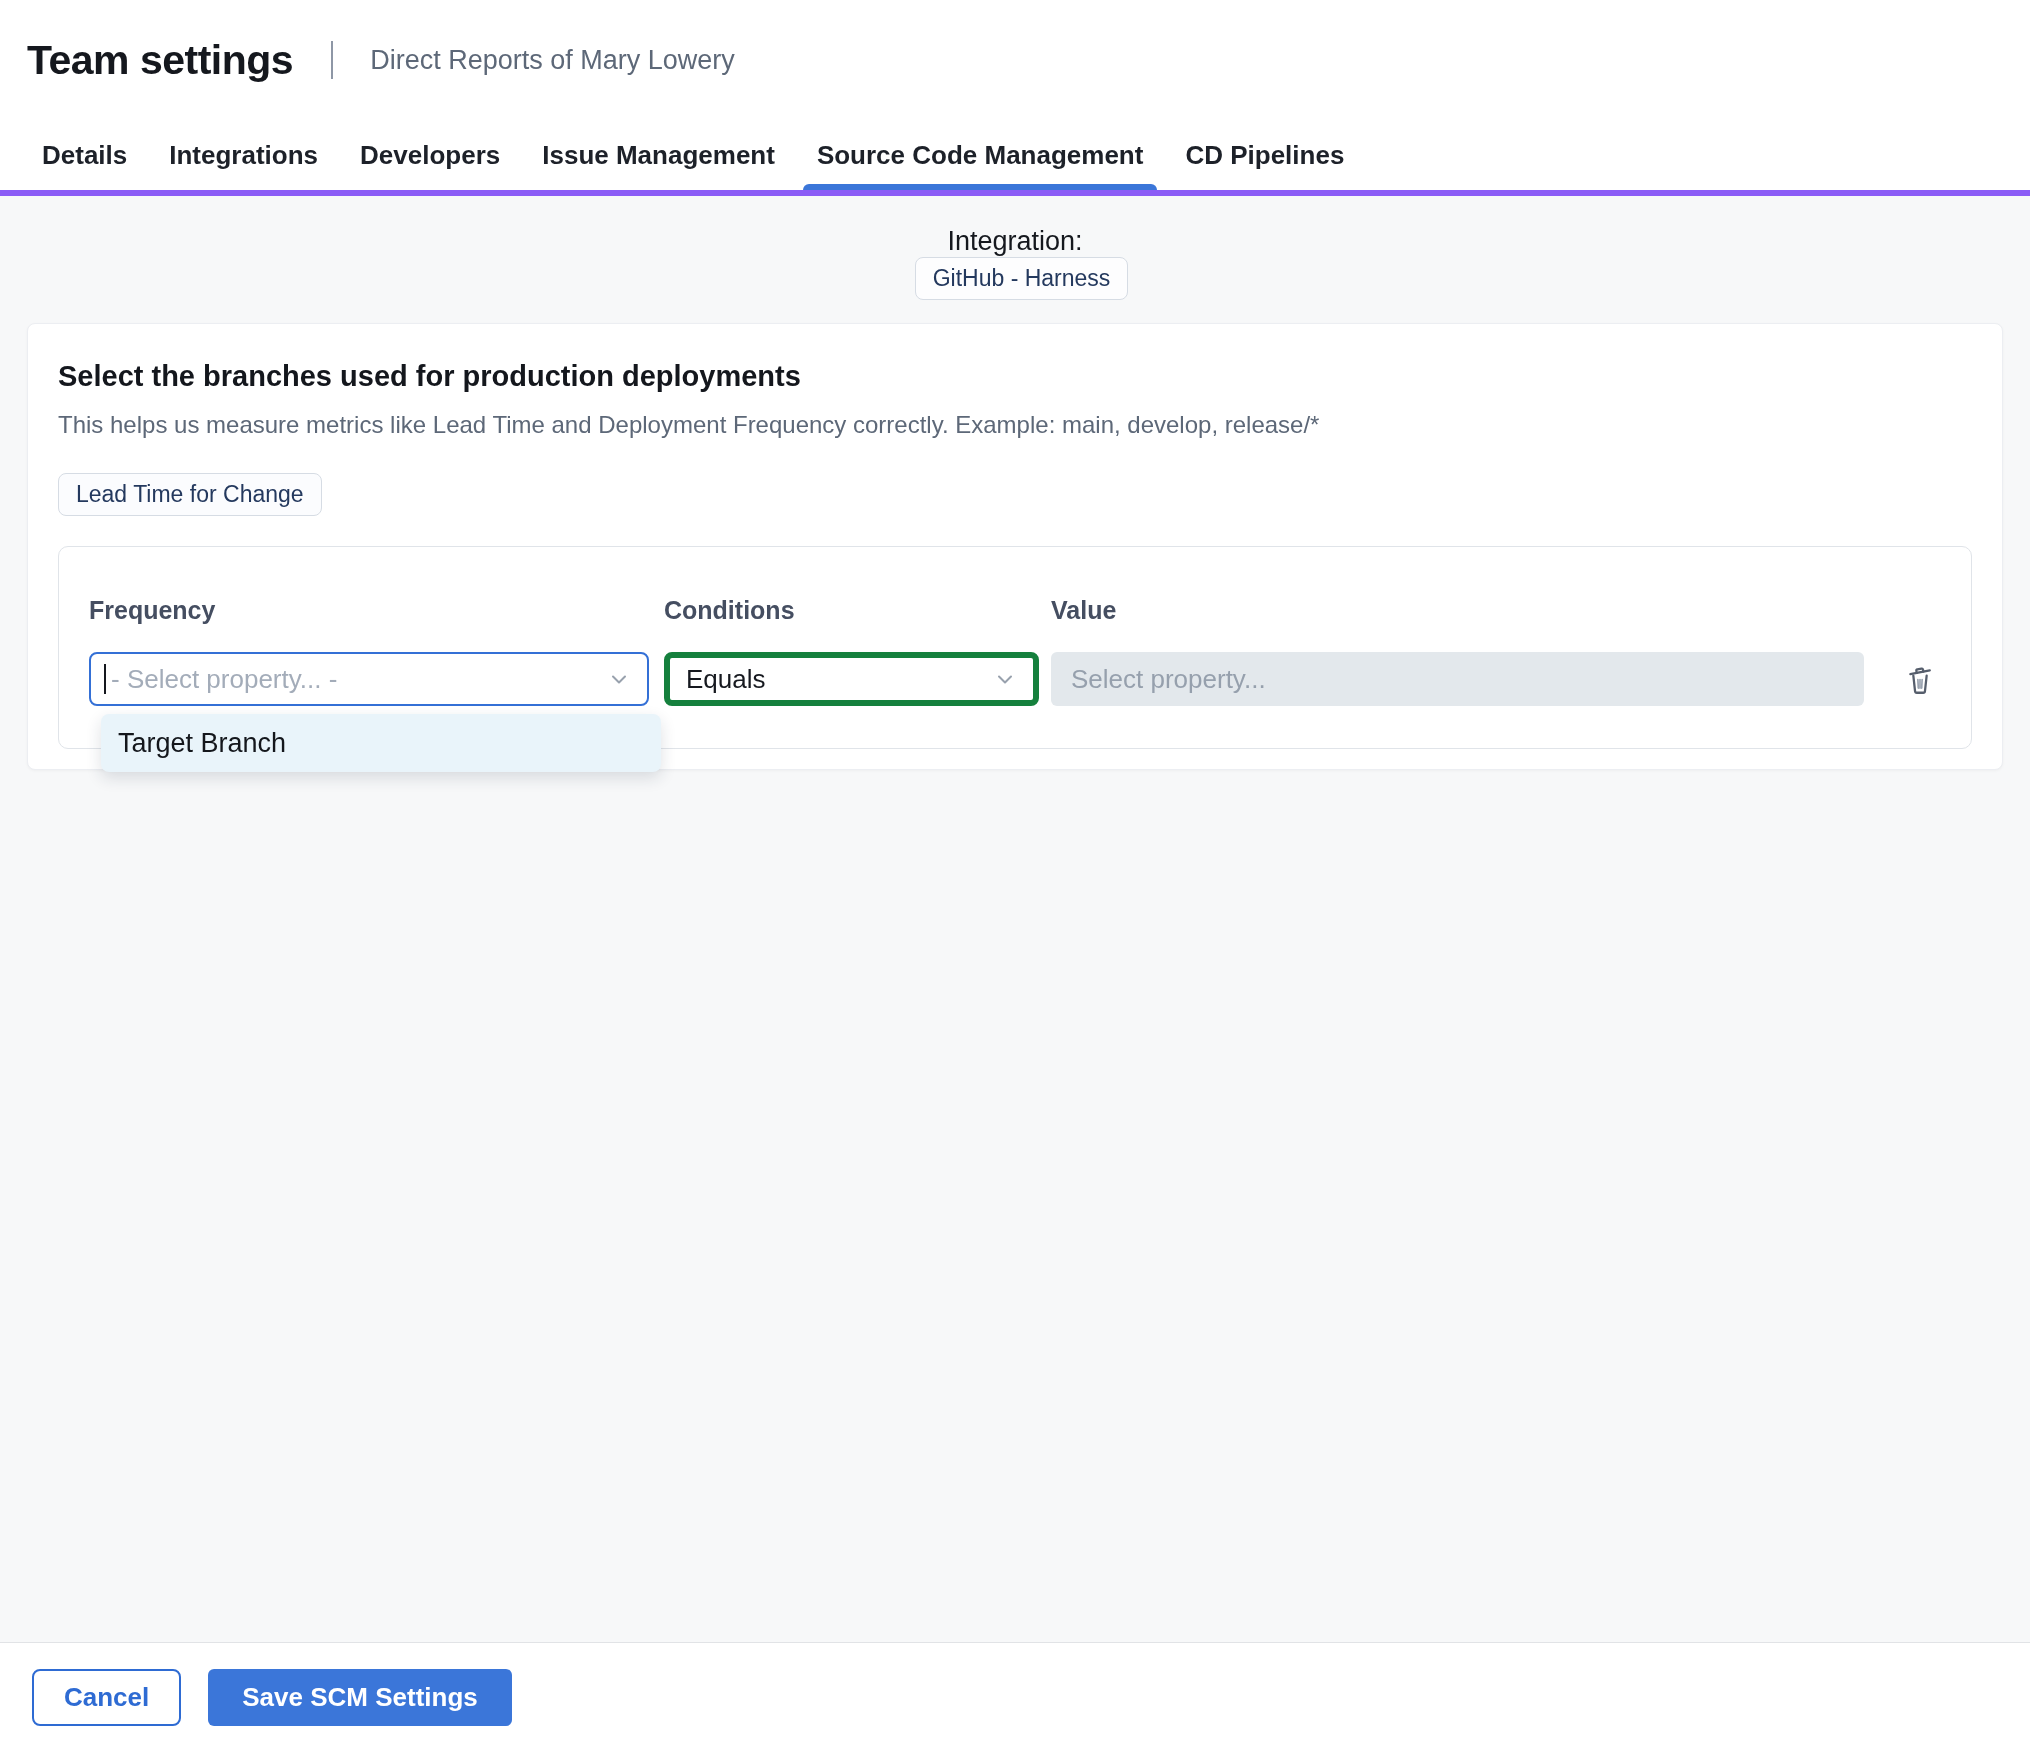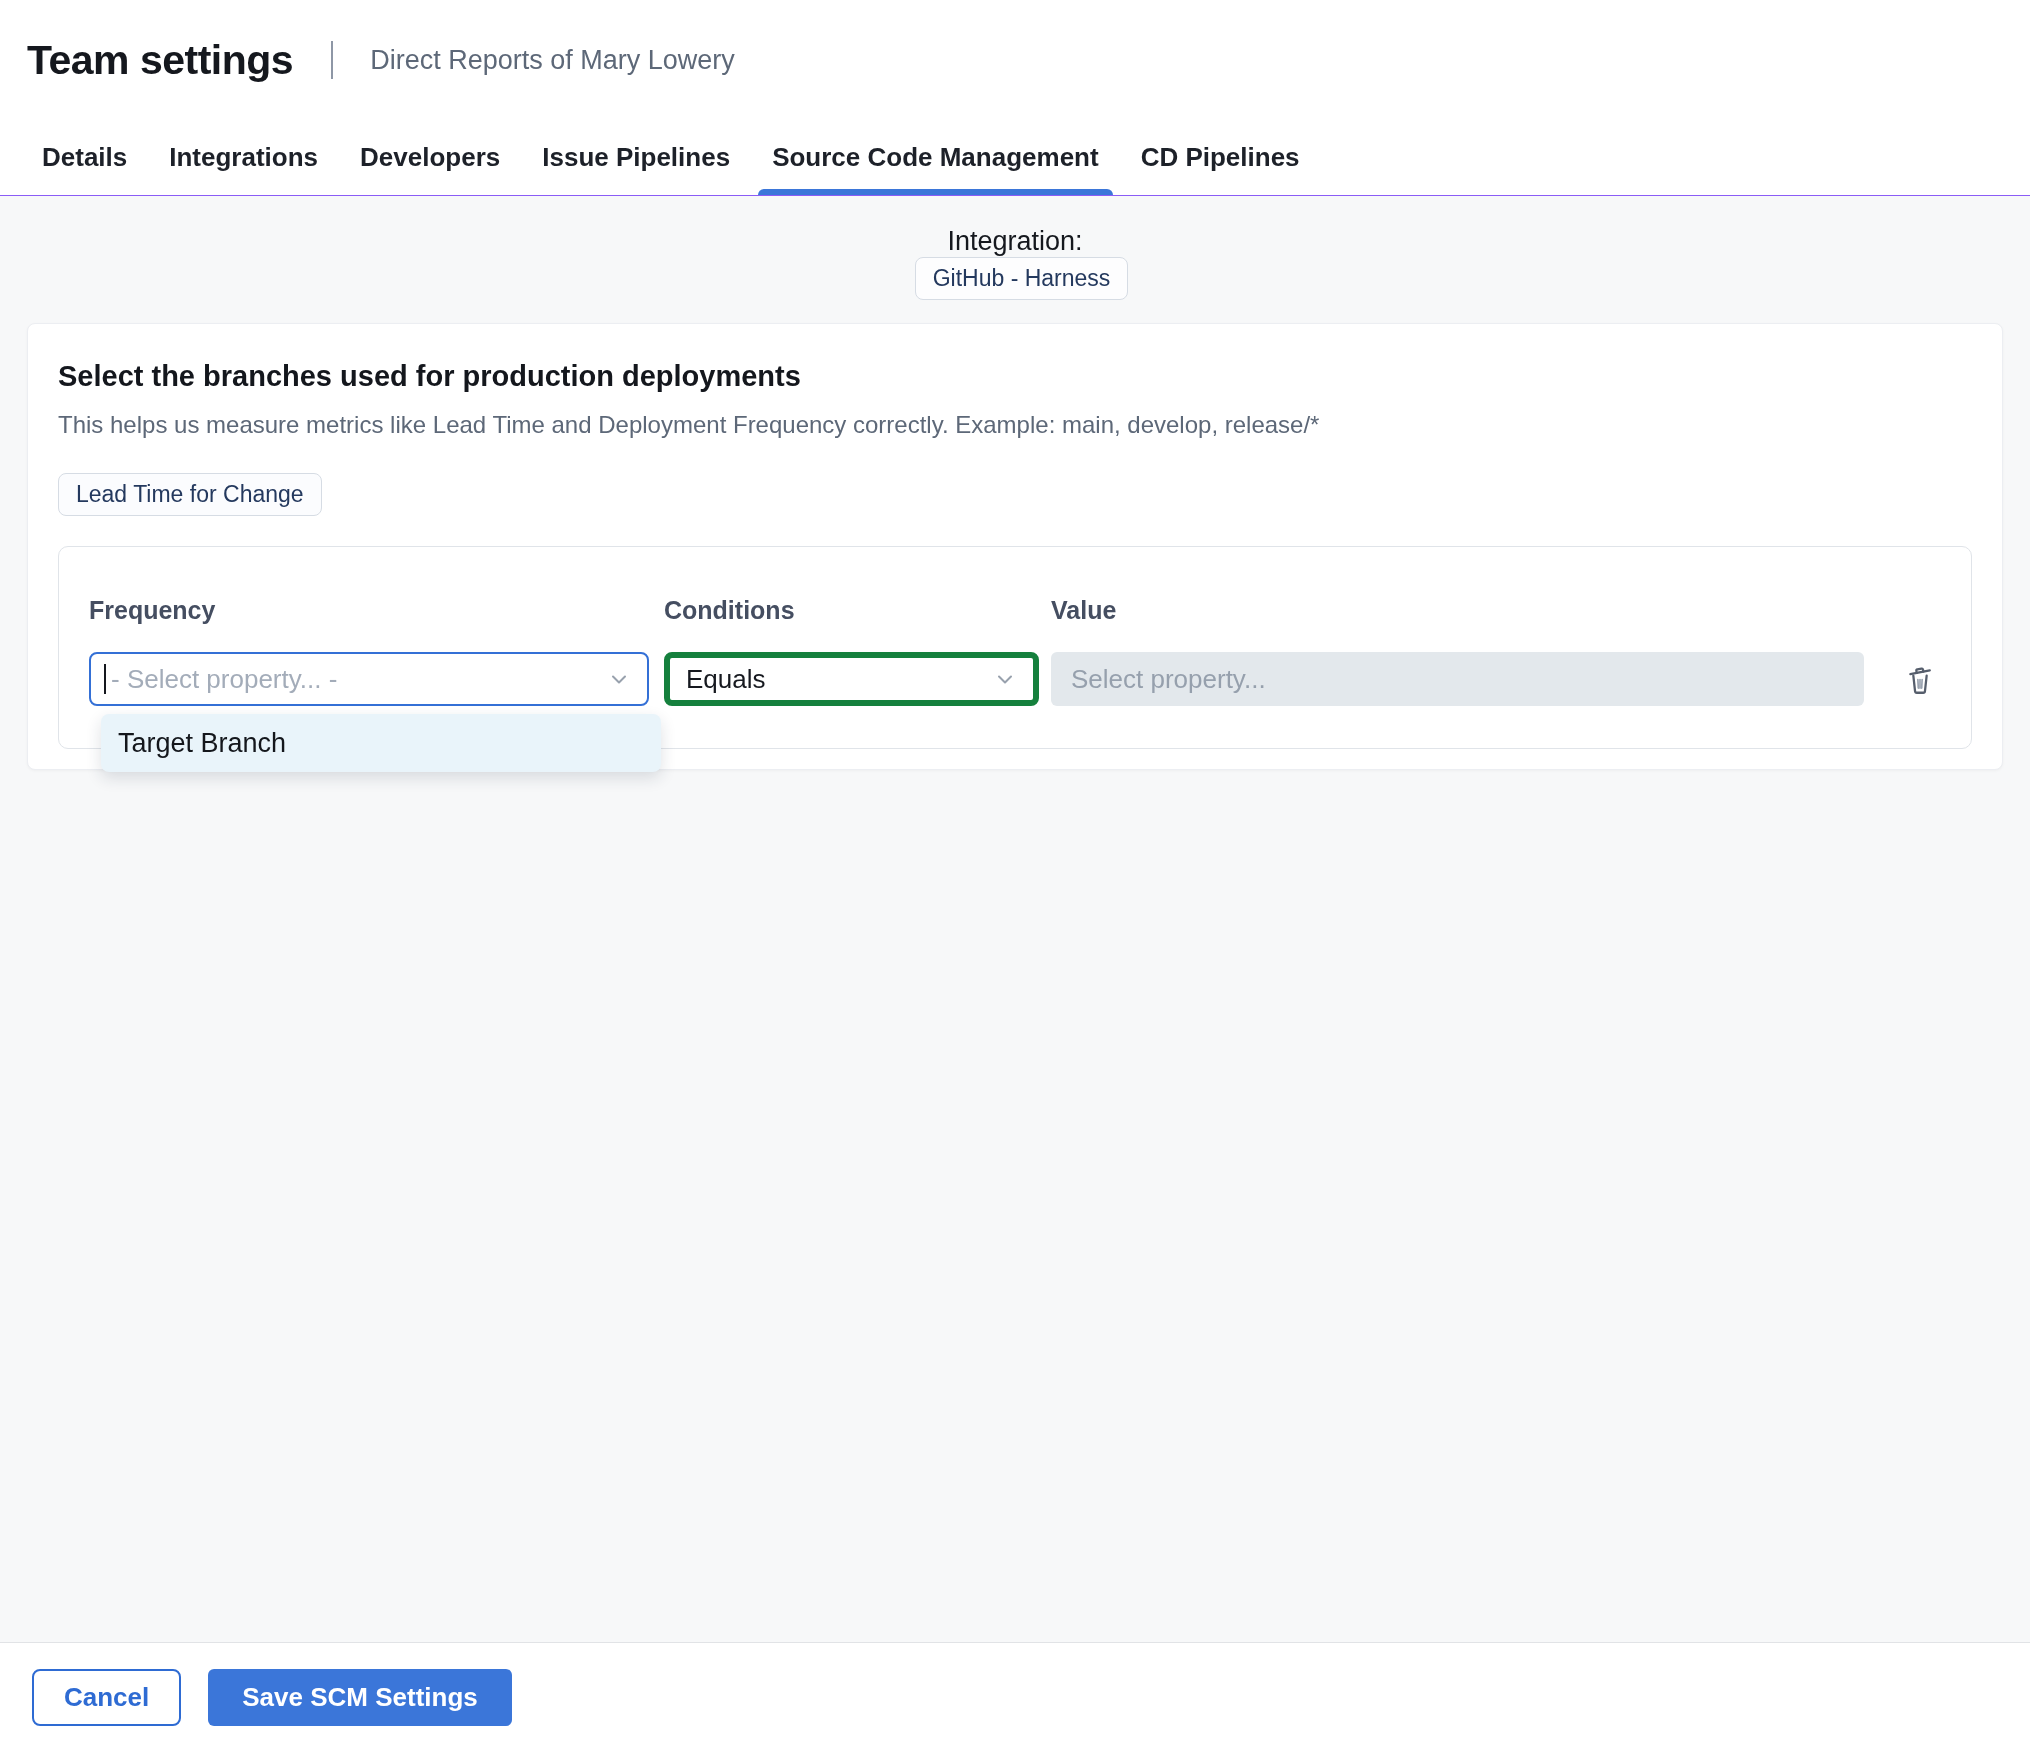--- a/index.html
+++ b/index.html
@@ -34,21 +34,21 @@
     margin: 0 19px 0 20px;
   }
   .page-subtitle {
     font-size: 27px;
     color: #5d6878;
   }
 
   
   .tabbar {
     height: 76px;
-    border-bottom: 1px solid #8b5cf6;
+    border-bottom: 6px solid #8b5cf6;
     display: flex;
     align-items: stretch;
     gap: 42px;
     padding: 0 42px;
     background: #ffffff;
   }
   .tab {
     position: relative;
     display: flex;
     align-items: center;
@@ -254,21 +254,21 @@
 <div class="header">
   <h1 class="page-title">Team settings</h1>
   <div class="title-divider"></div>
   <span class="page-subtitle">Direct Reports of Mary Lowery</span>
 </div>
 
 <div class="tabbar">
   <div class="tab">Details</div>
   <div class="tab">Integrations</div>
   <div class="tab">Developers</div>
-  <div class="tab">Issue Pipelines</div>
+  <div class="tab">Issue Management</div>
   <div class="tab active">Source Code Management</div>
   <div class="tab">CD Pipelines</div>
 </div>
 
 <div class="main">
 
   <div class="integration-row">
     <span>Integration:</span>
     <span class="chip">GitHub - Harness</span>
   </div>

